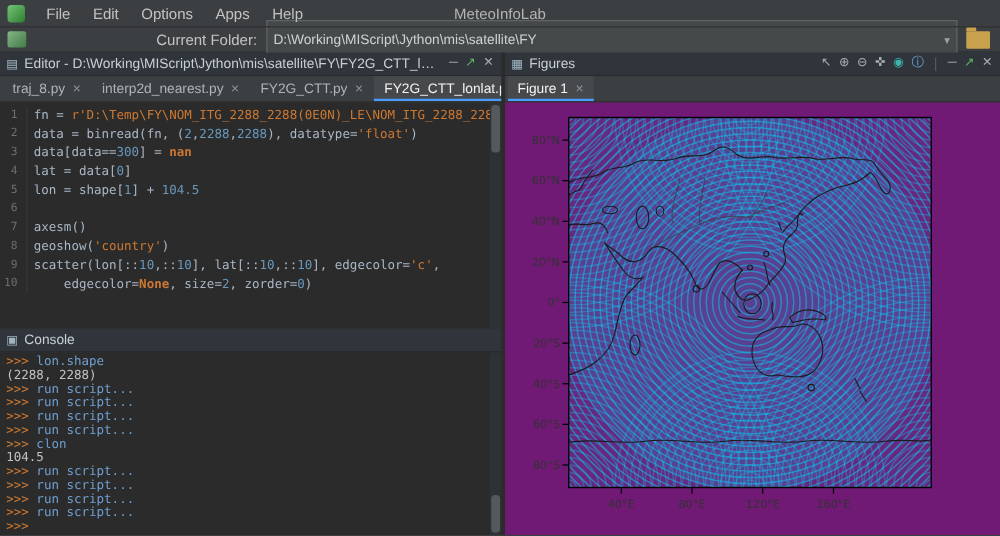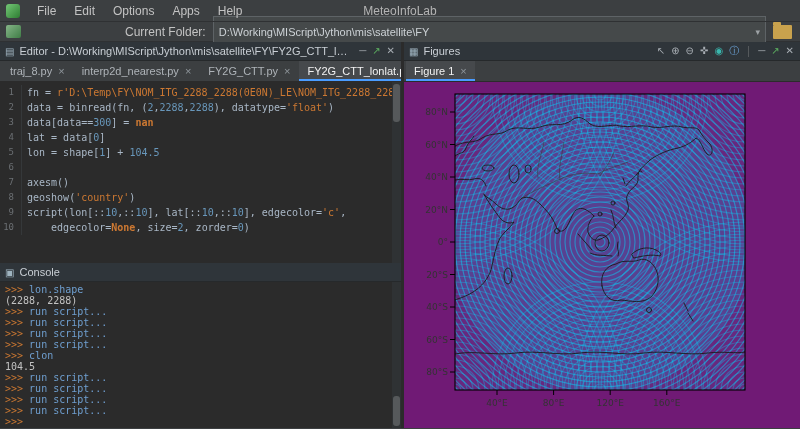--- a/index.html
+++ b/index.html
@@ -151,21 +151,21 @@
               <div class="code-row">
                 <span class="gutter">7</span>
                 <span class="code-text"><span class="tok-p">axesm()</span></span>
               </div>
               <div class="code-row">
                 <span class="gutter">8</span>
                 <span class="code-text"><span class="tok-p">geoshow(</span><span class="tok-s">'country'</span><span class="tok-p">)</span></span>
               </div>
               <div class="code-row">
                 <span class="gutter">9</span>
-                <span class="code-text"><span class="tok-p">script(lon[::</span><span class="tok-n">10</span><span class="tok-p">,::</span><span class="tok-n">10</span><span class="tok-p">], lat[::</span><span class="tok-n">10</span><span class="tok-p">,::</span><span class="tok-n">10</span><span class="tok-p">], edgecolor=</span><span class="tok-s">'c'</span><span class="tok-p">,</span></span>
+                <span class="code-text"><span class="tok-p">scatter(lon[::</span><span class="tok-n">10</span><span class="tok-p">,::</span><span class="tok-n">10</span><span class="tok-p">], lat[::</span><span class="tok-n">10</span><span class="tok-p">,::</span><span class="tok-n">10</span><span class="tok-p">], edgecolor=</span><span class="tok-s">'c'</span><span class="tok-p">,</span></span>
               </div>
               <div class="code-row">
                 <span class="gutter">10</span>
                 <span class="code-text"><span class="tok-p">    edgecolor=</span><span class="tok-k">None</span><span class="tok-p">, size=</span><span class="tok-n">2</span><span class="tok-p">, zorder=</span><span class="tok-n">0</span><span class="tok-p">)</span></span>
               </div>
             </div>
           <div class="vscroll">
             <span class="vthumb" style="top:2px;height:38px"></span>
           </div>
         </div>

